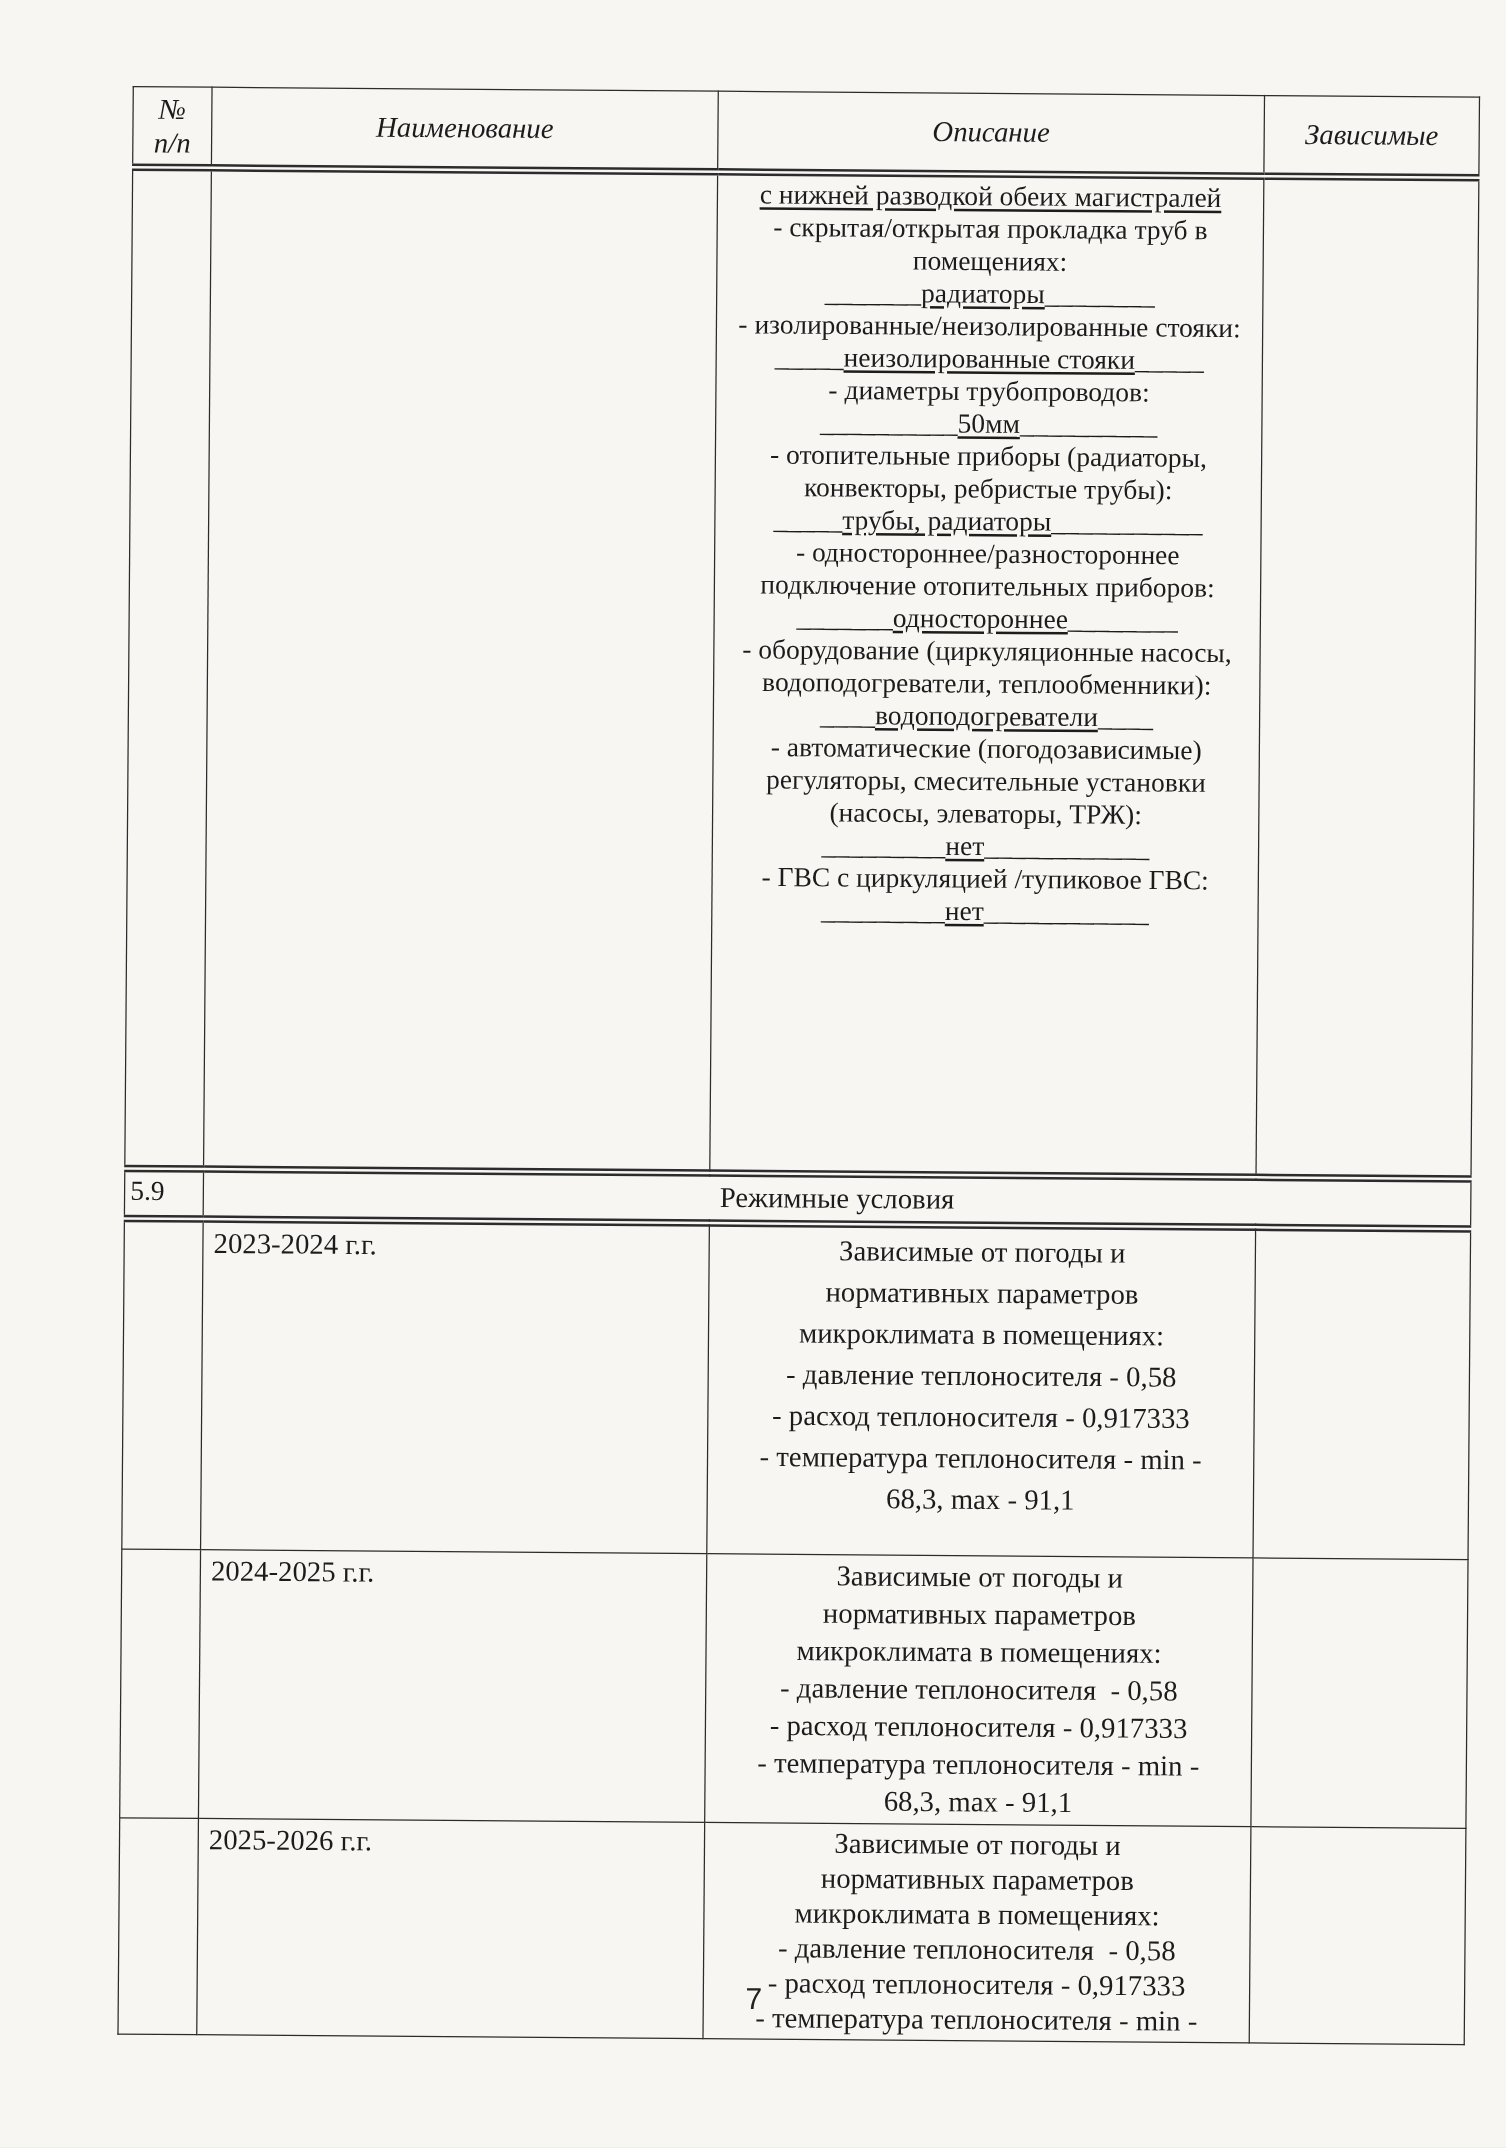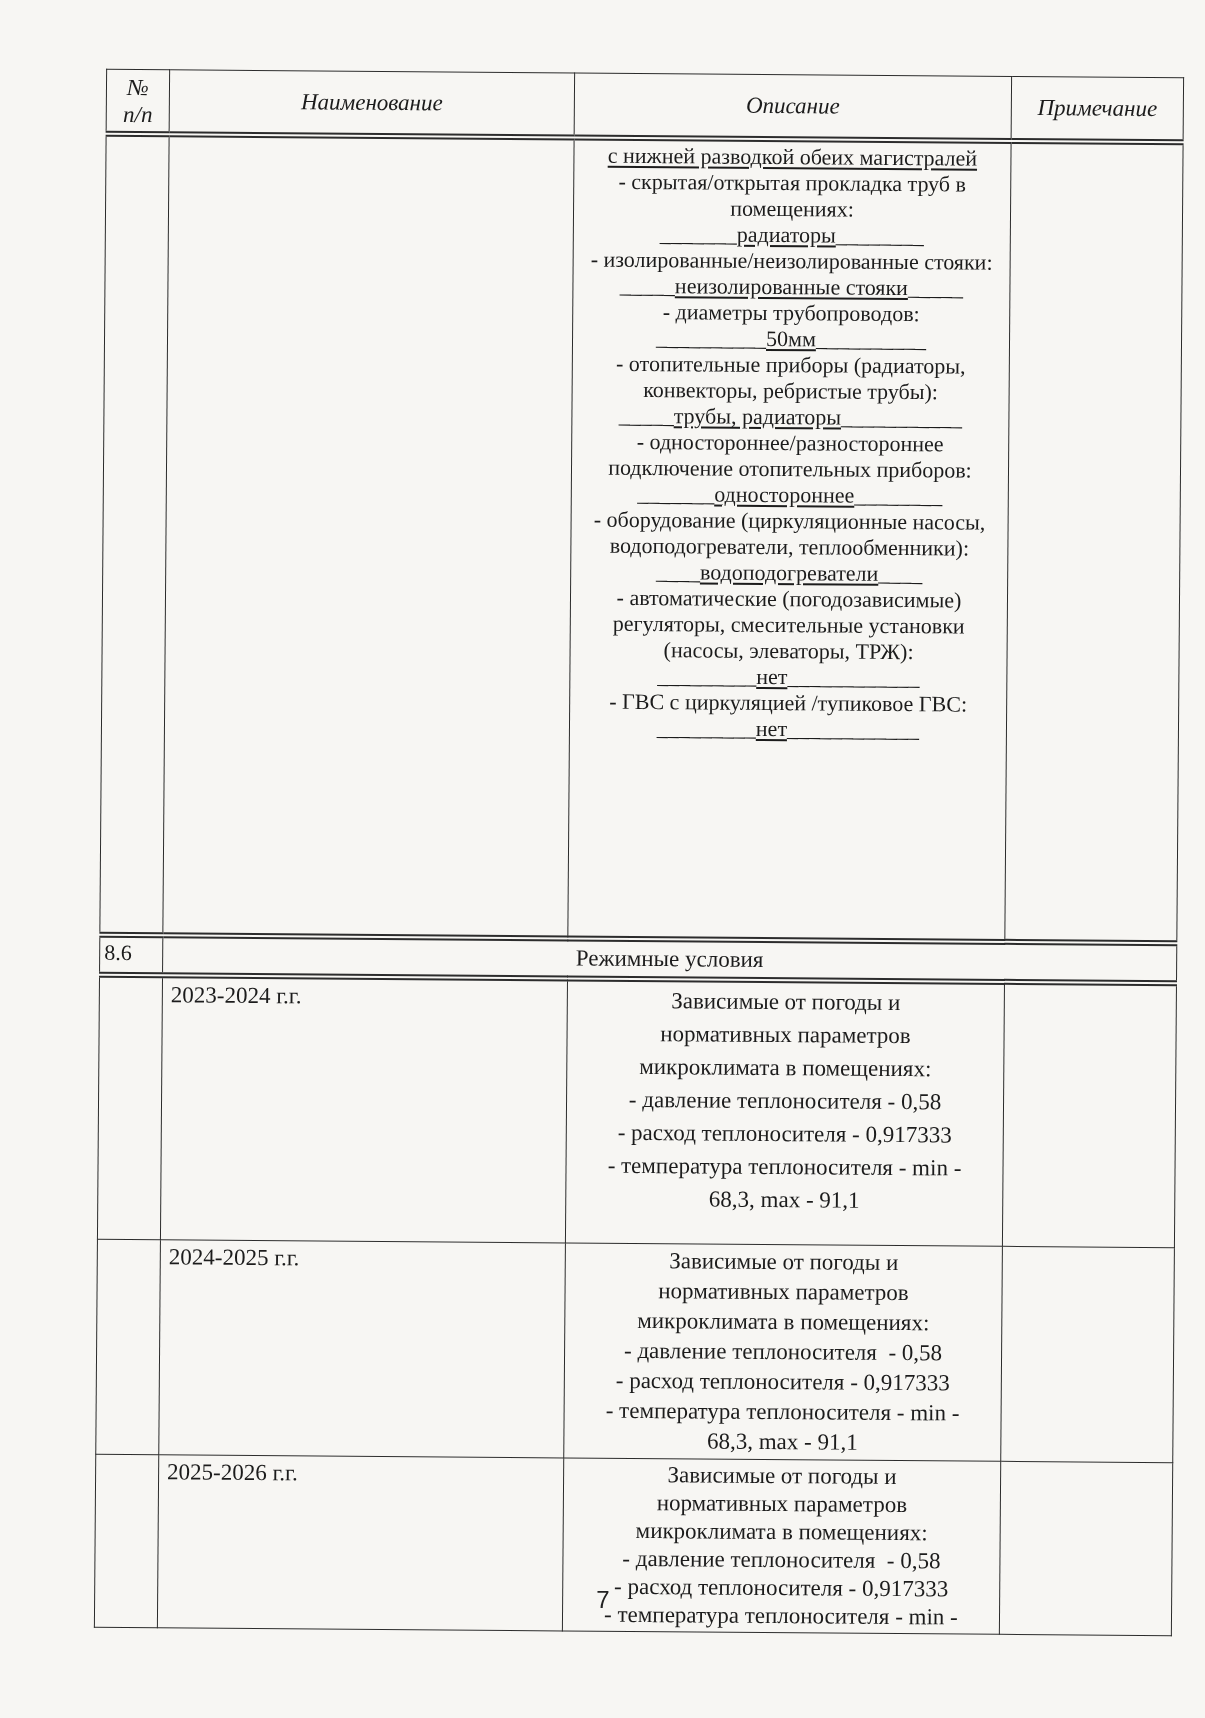--- a/index.html
+++ b/index.html
@@ -54,21 +54,21 @@
       <col style="width:172px">
     </colgroup>
     <thead>
       <tr>
         <th class="h-num">
           <span class="h-line">№</span>
           <span class="h-line">п/п</span>
         </th>
         <th class="h-name">Наименование</th>
         <th class="h-desc">Описание</th>
-        <th class="h-note">Примечание</th>
+        <th class="h-note">Зависимые</th>
       </tr>
     </thead>
     <tbody>
         <tr class="row-continuation">
           <td class="c-num"></td>
           <td class="c-name"></td>
           <td class="c-desc">
             <div class="desc-inner">
               <div class="line underlined">с нижней разводкой обеих магистралей</div>
               <div class="line">- скрытая/открытая прокладка труб в помещениях:</div>
@@ -85,21 +85,21 @@
               <div class="line fill"><span class="u-pre">____</span><span class="u-val">водоподогреватели</span><span class="u-post">____</span></div>
               <div class="line">- автоматические (погодозависимые) регуляторы, смесительные установки (насосы, элеваторы, ТРЖ):</div>
               <div class="line fill"><span class="u-pre">_________</span><span class="u-val">нет</span><span class="u-post">____________</span></div>
               <div class="line">- ГВС с циркуляцией /тупиковое ГВС:</div>
               <div class="line fill"><span class="u-pre">_________</span><span class="u-val">нет</span><span class="u-post">____________</span></div>
             </div>
           </td>
           <td class="c-note"></td>
         </tr>
         <tr class="section-row">
-          <td class="c-num">8.6</td>
+          <td class="c-num">5.9</td>
           <td class="c-section" colspan="3">Режимные условия</td>
         </tr>
         <tr class="row-season-2023-2024">
           <td class="c-num"></td>
           <td class="c-name">2023-2024 г.г.</td>
           <td class="c-desc">
             <div class="desc-inner">
               <div class="line">Зависимые от погоды и</div>
               <div class="line">нормативных параметров</div>
               <div class="line">микроклимата в помещениях:</div>

